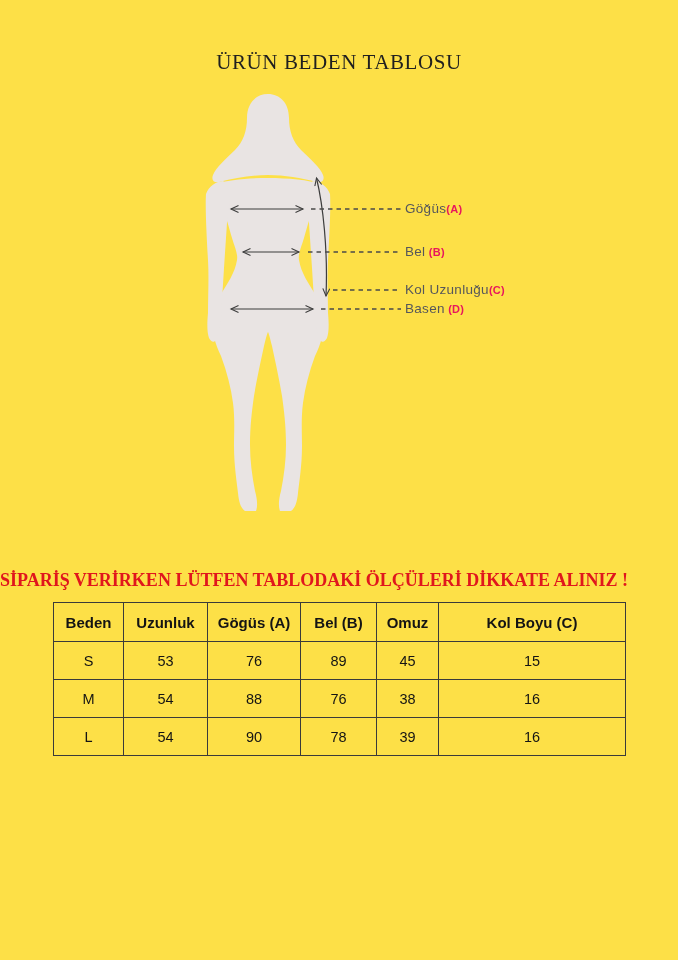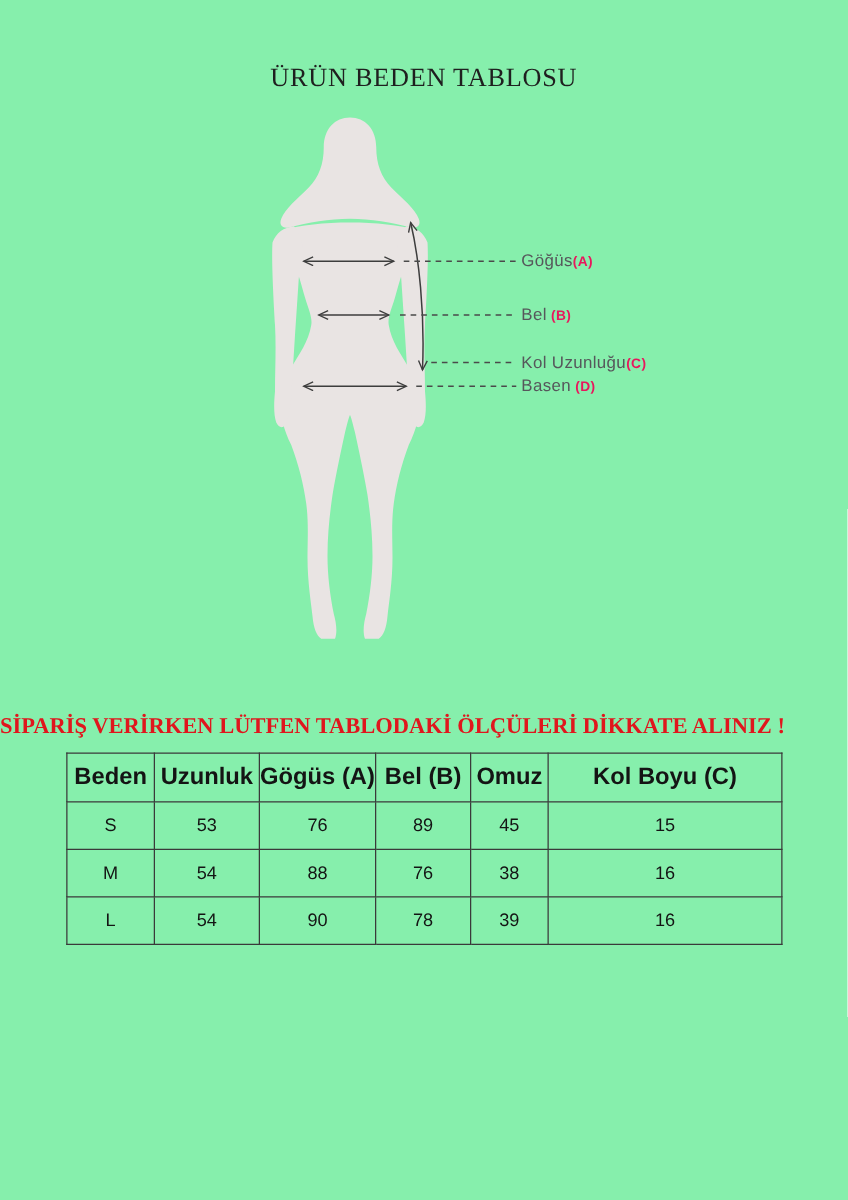--- a/index.html
+++ b/index.html
@@ -1,30 +1,30 @@
 <!DOCTYPE html>
 <html style="--accent-red: #e0161d; --label-pink: #e8175d; --label-gray: #56575b; --silhouette: #e9e4e3; --line: #3d3d3d; --table-border: #3a3a3a;"><head>
 <meta charset="utf-8">
 <style>
   html,body{margin:0;padding:0;background:#fff;}
   .page{
     position:relative;
     width:678px;height:960px;
-    background:#86efac;
+    background:#fde047;
     overflow:hidden;
     font-family:"Liberation Sans",sans-serif;
   }
   .page-title{
     position:absolute;top:50px;left:0;width:678px;
     text-align:center;
     font-family:"Liberation Serif",serif;
     font-size:21px;font-weight:400;letter-spacing:.6px;
     color:#1f1f1f;
   }
-  .diagram{position:absolute;top:0;left:12px;width:593px;height:530px;}
+  .diagram{position:absolute;top:0;left:0;width:593px;height:530px;}
   .silhouette-svg{position:absolute;left:185px;top:88px;}
   .lines-svg{position:absolute;left:0;top:0;pointer-events:none;}
   .measure-label{
     position:absolute;left:405px;height:18px;line-height:18px;
     font-size:13.5px;letter-spacing:.3px;
     color:var(--label-gray,#56575b);
     white-space:pre;
   }
   .measure-label .code{
     color:var(--label-pink,#e8175d);
@@ -52,21 +52,21 @@
     border-collapse:collapse;
     table-layout:fixed;
     font-family:"Liberation Sans",sans-serif;
     color:#141414;
   }
   table.size-table th,table.size-table td{
     border:1px solid var(--table-border,#3a3a3a);
     text-align:center;vertical-align:middle;
     padding:0;
   }
-  table.size-table th{height:38px;font-size:19px;font-weight:bold;}
+  table.size-table th{height:38px;font-size:15px;font-weight:bold;}
   table.size-table td{height:37px;font-size:14.5px;font-weight:400;}
 </style>
 </head>
 <body>
 
 <div class="page">
 
   <div class="page-title">ÜRÜN BEDEN TABLOSU</div>
 
   <div class="diagram">

